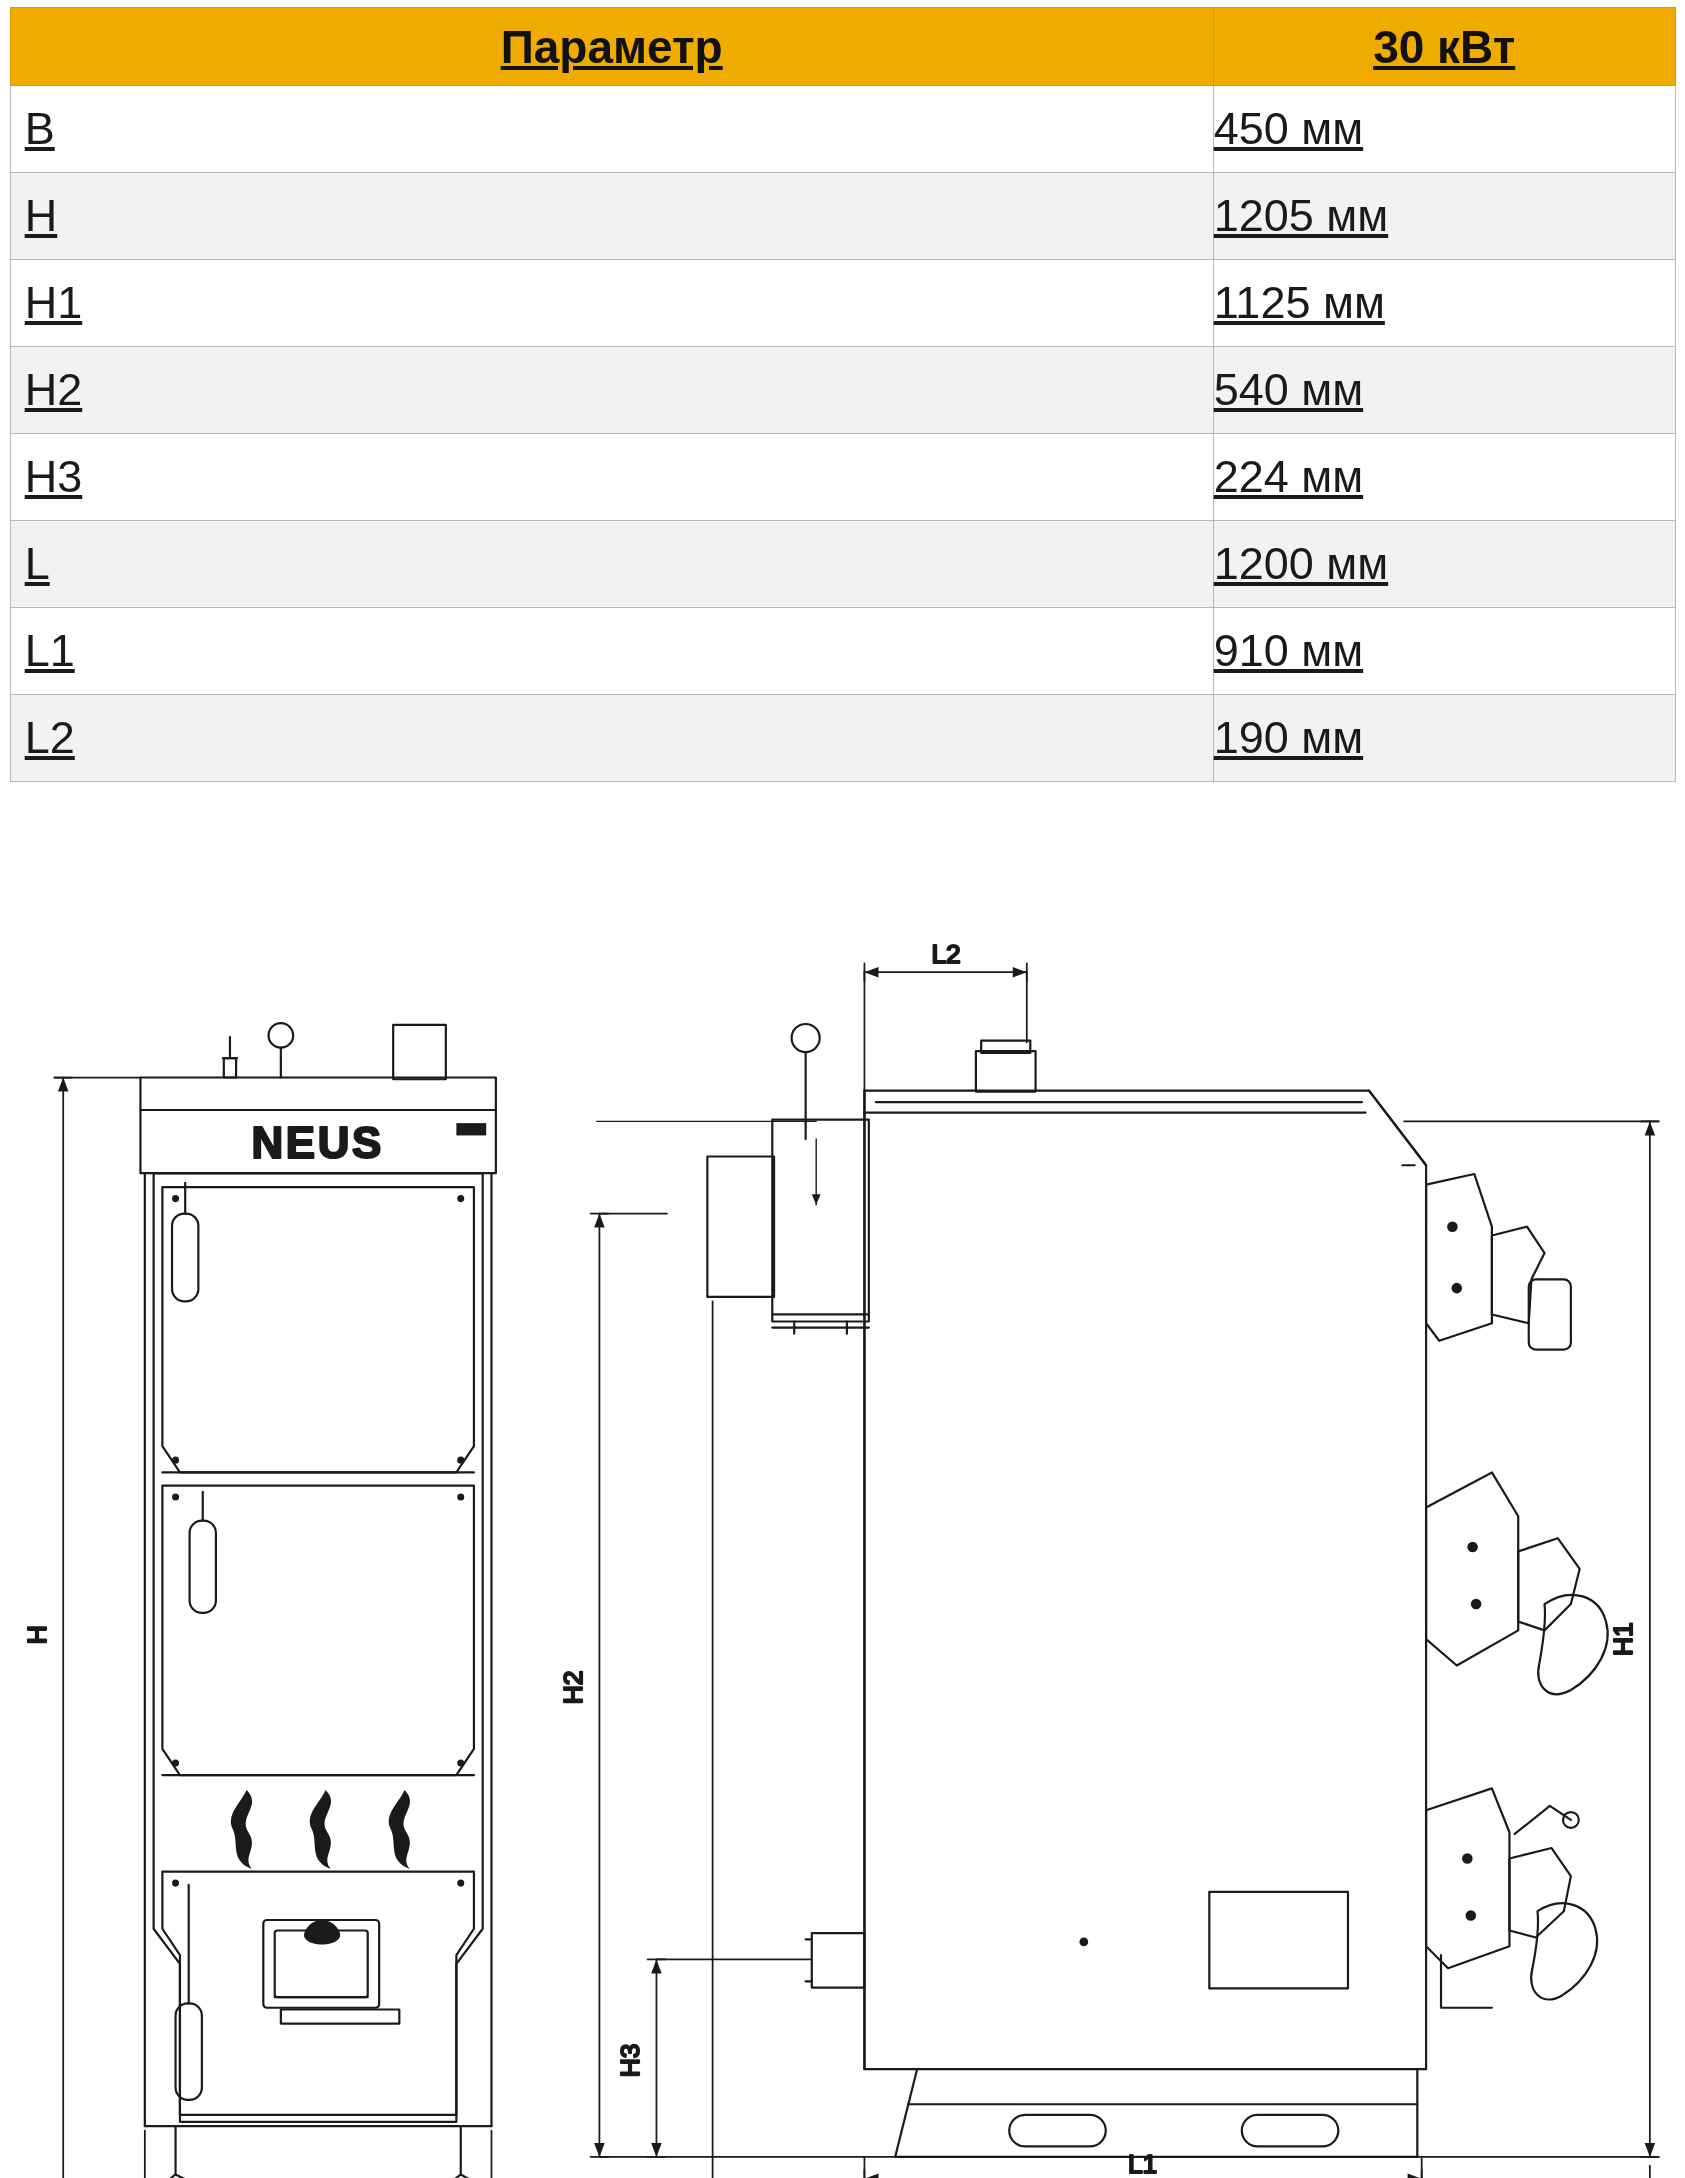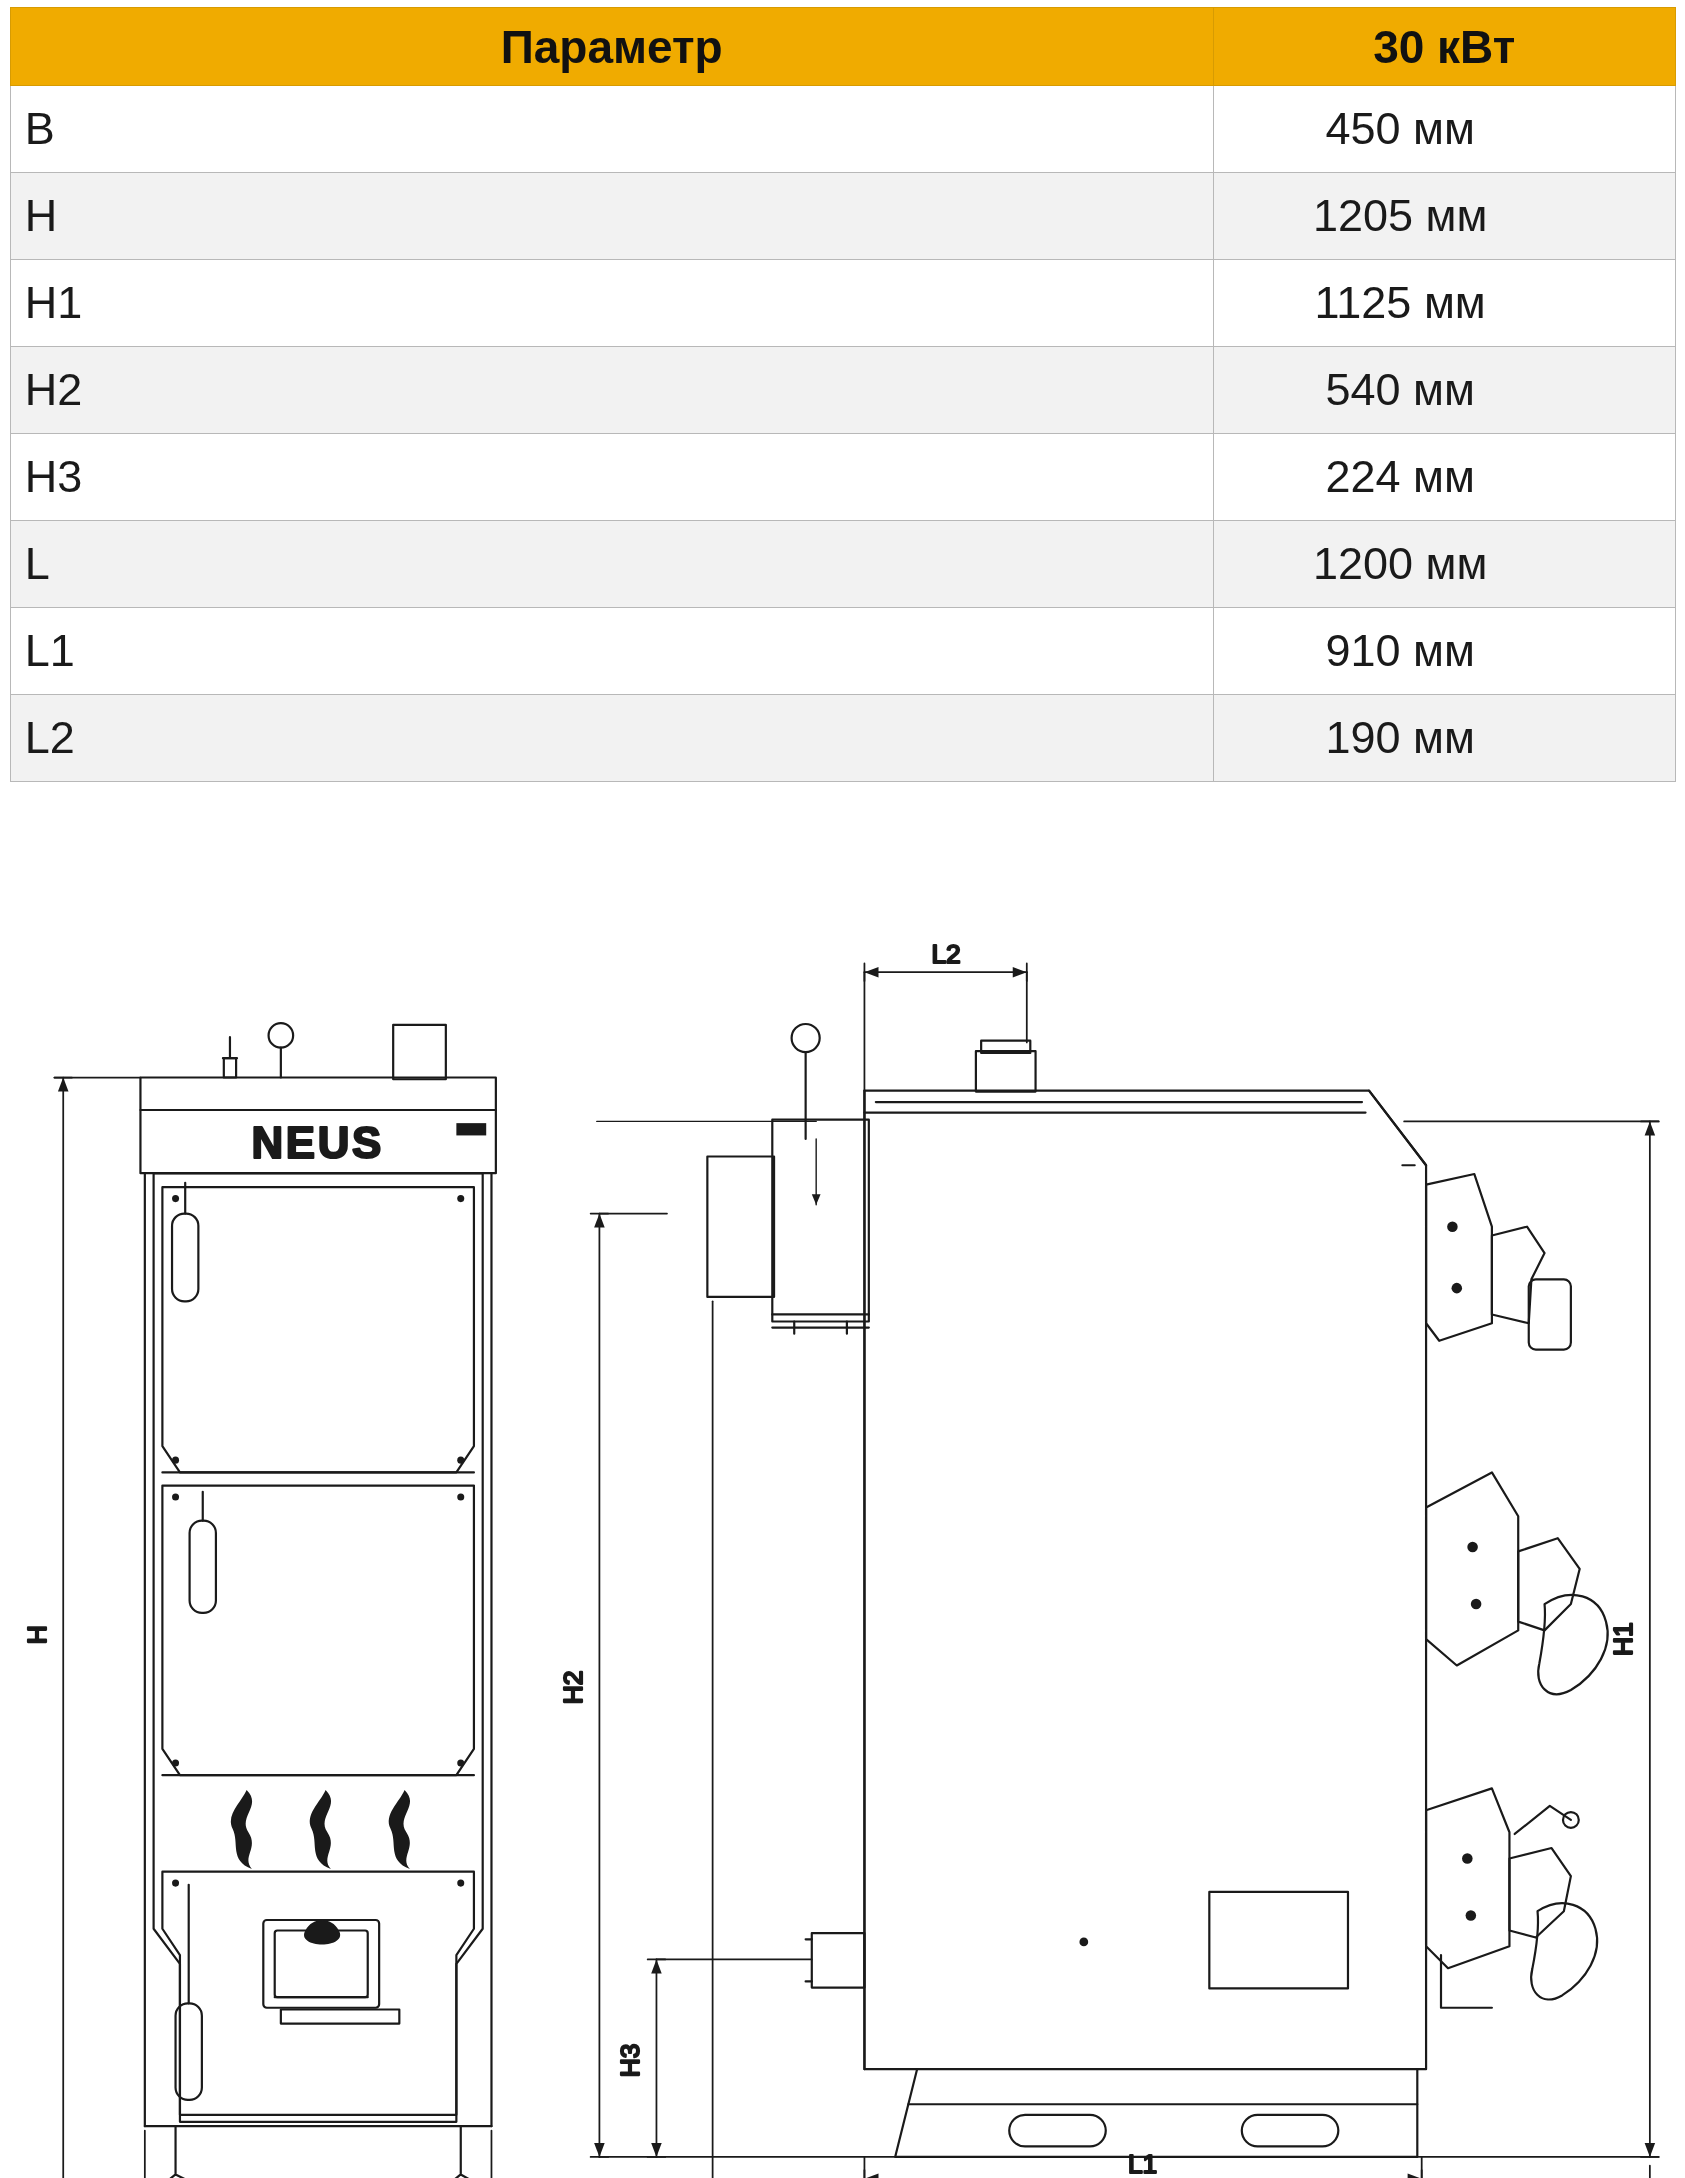--- a/index.html
+++ b/index.html
@@ -26,40 +26,40 @@
     width: 1666px;
     margin: 7px 9.7px 0 9.7px;
     border-collapse: collapse;
     table-layout: fixed;
   }
   .spec-table th, .spec-table td {
     border: 0.9px solid #b8b8b8;
     padding: 0;
     height: 86px;
     vertical-align: middle;
+    text-decoration: underline;
   }
   .spec-table thead th {
     background: #f0ab00;
     color: #111111;
     font-size: 46px;
     font-weight: bold;
     text-align: center;
     height: 77px;
     border: 0.9px solid #d79b02;
   }
   .col-param { width: 1203px; }
   .col-value { width: 462px; }
   .spec-table td.param {
     text-align: left;
     padding-left: 14px;
     font-size: 45px;
     color: #1a1a1a;
   }
   .spec-table td.value {
-    text-align: center;
     font-size: 45px;
     color: #1a1a1a;
     padding-right: 88px;
   }
   .row-alt td { background: #f2f2f2; }
   .row-plain td { background: #ffffff; }
 
   
   .drawing-wrap {
     position: absolute;

